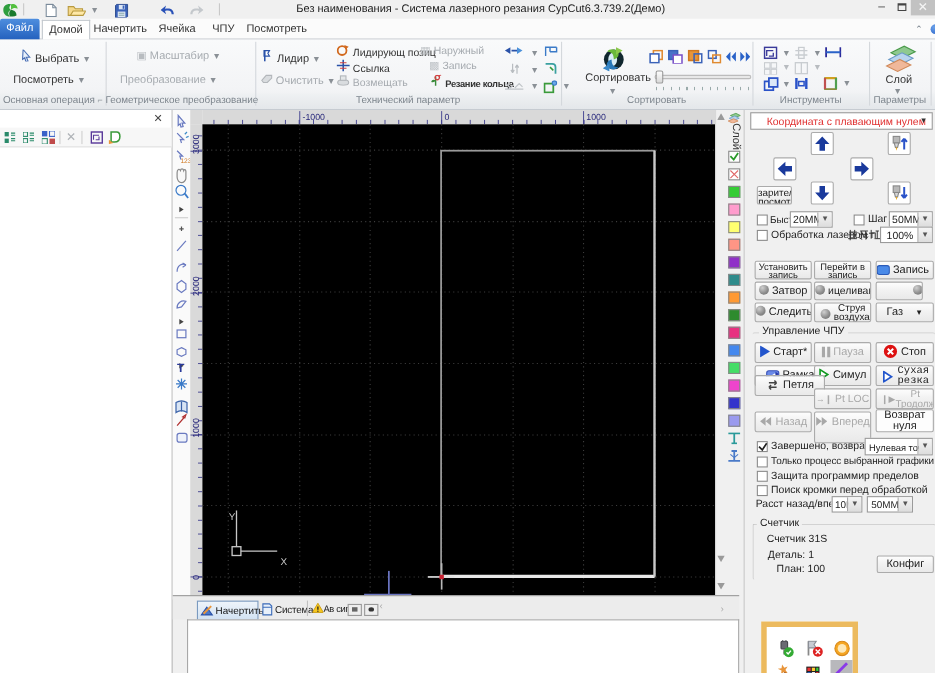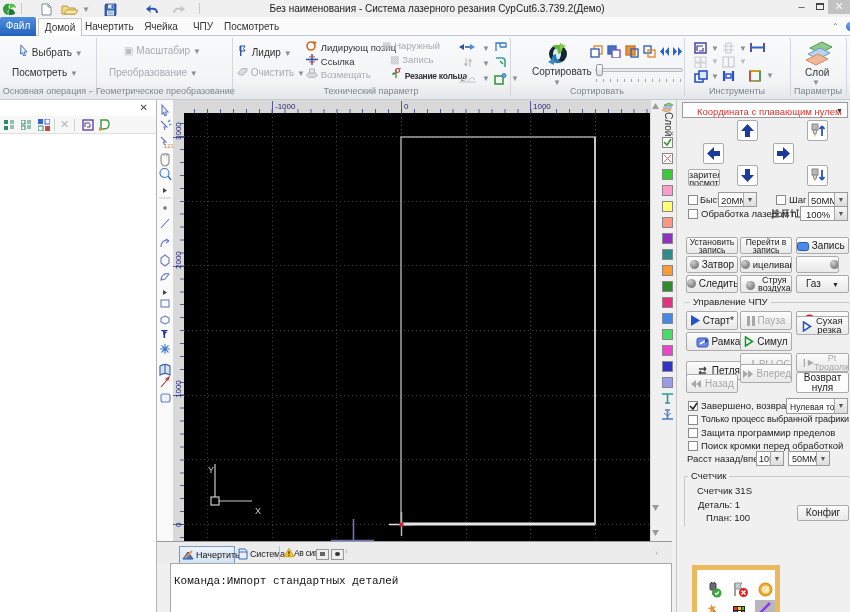--- a/index.html
+++ b/index.html
@@ -448,21 +448,20 @@
   <div style="position:absolute;left:159px;top:7px;width:13px;height:11px;background:#eee;border:1px solid #999;">
         <div style="margin:2px 3px;width:5px;height:4px;background:#666;"></div>
       </div>
   <div style="position:absolute;left:174px;top:7px;width:13px;height:11px;background:#eee;border:1px solid #999;">
         <div style="margin:2px 3px;width:5px;height:4px;background:#333;border-radius:50%;"></div>
       </div>
   <div style="position:absolute;left:188px;top:4px;color:#aaa;font-size:9px;">‹</div>
   <div style="position:absolute;left:498px;top:6px;color:#aaa;font-size:9px;">›</div>
 </div>
 <div class="abs" id="cmdbox"></div>
-<div class="abs" style="left:174px;top:575px;font-family:'Liberation Mono',monospace;font-size:11px;color:#111;">Команда:Импорт стандартных деталей</div>
 <div class="abs" id="rightpanel"></div>
 <div id="rp-content">
 
 <div class="sel" style="left:682px;top:102px;width:166px;height:16px;">
         <span style="position:absolute;left:14px;top:3px;color:#e03030;font-size:9.5px;">Координата с плавающим нулем</span>
         <span style="position:absolute;right:4px;top:4px;font-size:7px;color:#333;">▼</span>
       </div>
 
 <div class="btn" style="left:737px;top:120px;width:21px;height:21px;background:#fff;"><svg width="19" height="19" viewBox="0 0 19 19">
           <path d="M9.5 3 L16 10 L12 10 L12 16 L7 16 L7 10 L3 10 Z" fill="#1a3a9c"></path>
@@ -545,38 +544,38 @@
           <path d="M4 4 L9 9 M9 4 L4 9" stroke="#fff" stroke-width="1.8"></path>
         </svg> Стоп</div>
 <div class="btn" style="left:686px;top:332px;width:64px;height:19px;line-height:17px;"><svg style="vertical-align:-3px;" width="13" height="12" viewBox="0 0 13 12">
           <rect x="1" y="2" width="11" height="9" rx="2" fill="#6a8ae8" stroke="#3a52b8"></rect>
           <path d="M4 8 L9 5" stroke="#fff" stroke-width="1.5"></path>
           <path d="M9 3 L12 5 L9 7" fill="#2a3aa8" stroke="none"></path>
         </svg> Рамка</div>
 <div class="btn" style="left:740px;top:332px;width:52px;height:19px;line-height:17px;"><svg style="vertical-align:-2px;" width="10" height="11" viewBox="0 0 10 11">
           <path d="M1.5 1 L8.5 5.5 L1.5 10 Z" fill="#fff" stroke="#119922" stroke-width="1.5"></path>
         </svg> Симул</div>
-<div class="btn" style="left:796px;top:316px;width:53px;height:19px;font-size:10px;line-height:9px;">
+<div class="btn" style="left:796px;top:332px;width:53px;height:19px;font-size:10px;line-height:9px;font-family:Liberation Mono, monospace;">
         <svg style="position:absolute;left:5px;top:4px;" width="10" height="11" viewBox="0 0 10 11">
           <path d="M1.5 1 L8.5 5.5 L1.5 10 Z" fill="#fff" stroke="#2255cc" stroke-width="1.5"></path>
         </svg>
         <span style="position:absolute;left:19px;top:0;font-size:9.5px;line-height:8.5px;">Сухая<br>резка</span>
       </div>
-<div class="btn" style="left:686px;top:361px;width:64px;height:19px;line-height:17px;"><svg style="vertical-align:-2px;" width="13" height="10" viewBox="0 0 13 10">
+<div class="btn" style="left:686px;top:341px;width:64px;height:19px;line-height:17px;"><svg style="vertical-align:-2px;" width="13" height="10" viewBox="0 0 13 10">
           <path d="M3 3 H10 M10 3 L8 1 M10 3 L8 5 M10 7 H3 M3 7 L5 5 M3 7 L5 9" stroke="#444" stroke-width="1.3" fill="none"></path>
         </svg> Петля</div>
 <div class="btn dis" style="left:740px;top:353px;width:52px;height:19px;line-height:17px;"><span style="color:#a8a8a8;font-size:8px;">→❙</span><span style="font-size:9.5px;"> Pt LOC</span></div>
 <div class="btn dis" style="left:796px;top:353px;width:53px;height:19px;font-size:10px;line-height:9px;">
         <span style="position:absolute;left:4px;top:4px;color:#a8a8a8;font-size:8px;">❙▶</span>
         <span style="position:absolute;left:17px;top:0;font-size:9px;line-height:9px;">Pt<br>Тродолж</span>
       </div>
 <div class="btn dis" style="left:686px;top:374px;width:52px;height:19px;line-height:17px;"><svg style="vertical-align:-2px;" width="12" height="10" viewBox="0 0 12 10">
           <path d="M6 1 L1 5 L6 9 Z M11 1 L6 5 L11 9 Z" fill="#a8a8a8"></path>
         </svg> Назад</div>
-<div class="btn dis" style="left:740px;top:364px;width:52px;height:19px;line-height:17px;text-align:right;"><svg style="vertical-align:-2px;" width="12" height="10" viewBox="0 0 12 10">
+<div class="btn dis" style="left:740px;top:374px;width:52px;height:29px;line-height:17px;"><svg style="vertical-align:-2px;" width="12" height="10" viewBox="0 0 12 10">
           <path d="M1 1 L6 5 L1 9 Z M6 1 L11 5 L6 9 Z" fill="#a8a8a8"></path>
         </svg> Вперед</div>
 <div class="btn" style="left:796px;top:372px;width:53px;height:21px;font-size:10px;line-height:9.5px;background:#fdfdfd;">Возврат<br>нуля</div>
 
 <div class="cb" style="left:688px;top:401px;"><svg width="9" height="9" viewBox="0 0 9 9">
           <path d="M1 4 L4 7 L8 1" fill="none" stroke="#222" stroke-width="1.5"></path>
         </svg></div>
 <div class="cbl" style="left:701px;top:400px;">Завершено, возврат</div>
 <div class="sel" style="left:786px;top:398px;width:62px;height:16px;">
         <span style="position:absolute;left:3px;top:3px;font-size:8.5px;">Нулевая точ</span>

